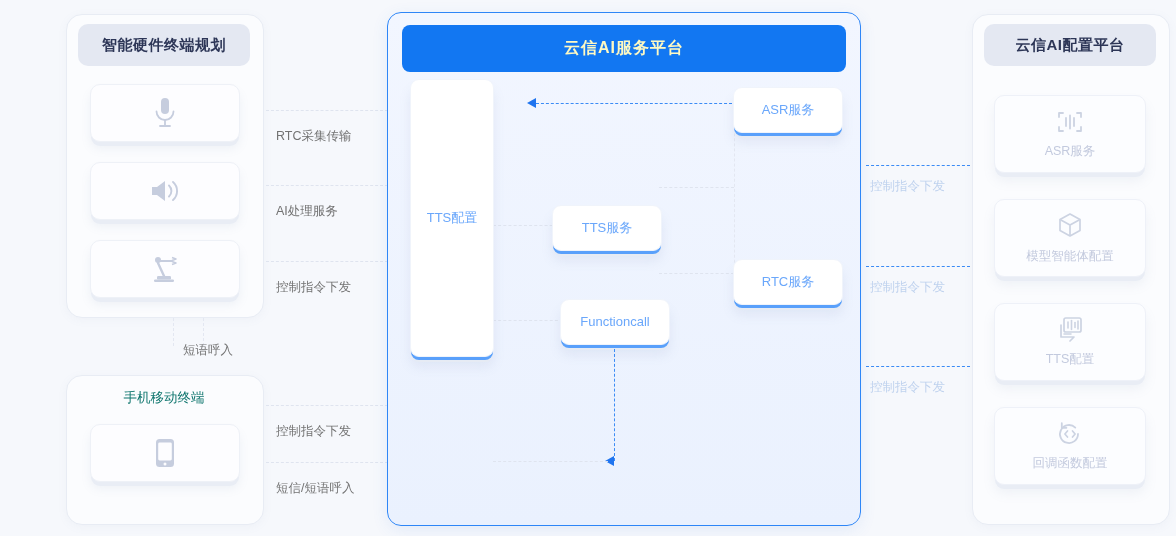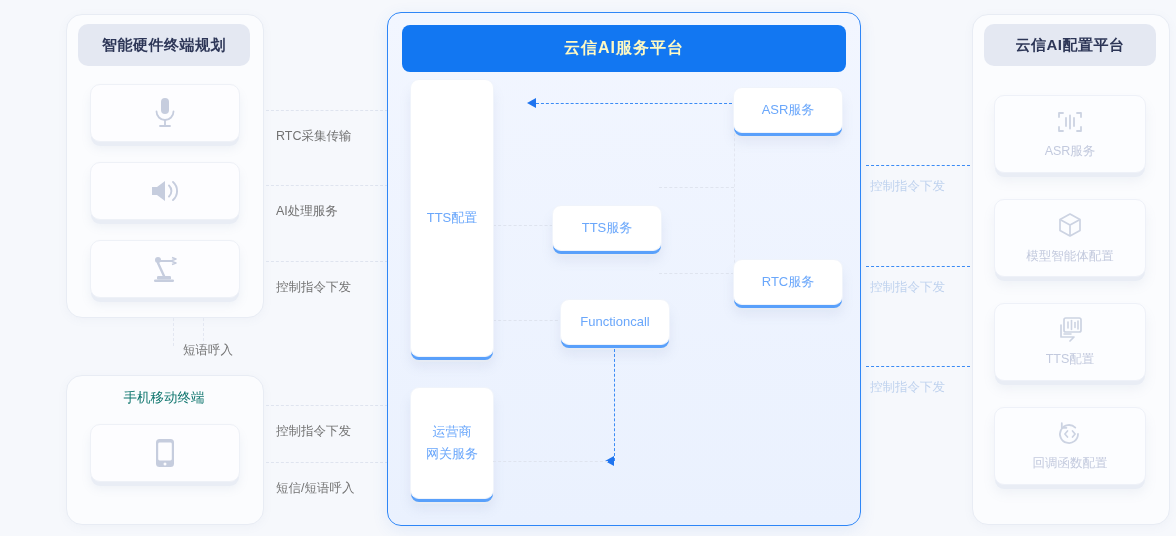--- a/index.html
+++ b/index.html
@@ -199,24 +199,20 @@
     <div class="center-header">云信AI服务平台</div>
 
     <div class="dline" style="left:105px;top:212px;width:70px;"></div>
     <div class="dline" style="left:105px;top:307px;width:70px;"></div>
     <div class="dline" style="left:271px;top:260px;width:75px;"></div>
     <div class="dline" style="left:271px;top:174px;width:75px;"></div>
     <div class="vline-faint" style="left:346px;top:100px;height:175px;"></div>
 
     <div class="svc" style="left:22px;top:66px;width:82px;height:276px;">TTS配置</div>
 
-    <div class="svc" style="left:22px;top:374px;width:82px;height:110px;flex-direction:column;">
-      <span>运营商</span>
-      <span>网关服务</span>
-    </div>
 
     <div class="svc" style="left:164px;top:192px;width:108px;height:44px;">TTS服务</div>
 
     <div class="svc" style="left:172px;top:286px;width:108px;height:44px;">Functioncall</div>
 
     <div class="svc" style="left:345px;top:74px;width:108px;height:44px;">ASR服务</div>
     <div class="svc" style="left:345px;top:246px;width:108px;height:44px;">RTC服务</div>
 
     <div class="dline-blue" style="left:148px;top:90px;width:196px;"></div>
     <div class="arrow-left" style="left:139px;top:85px;"></div>

